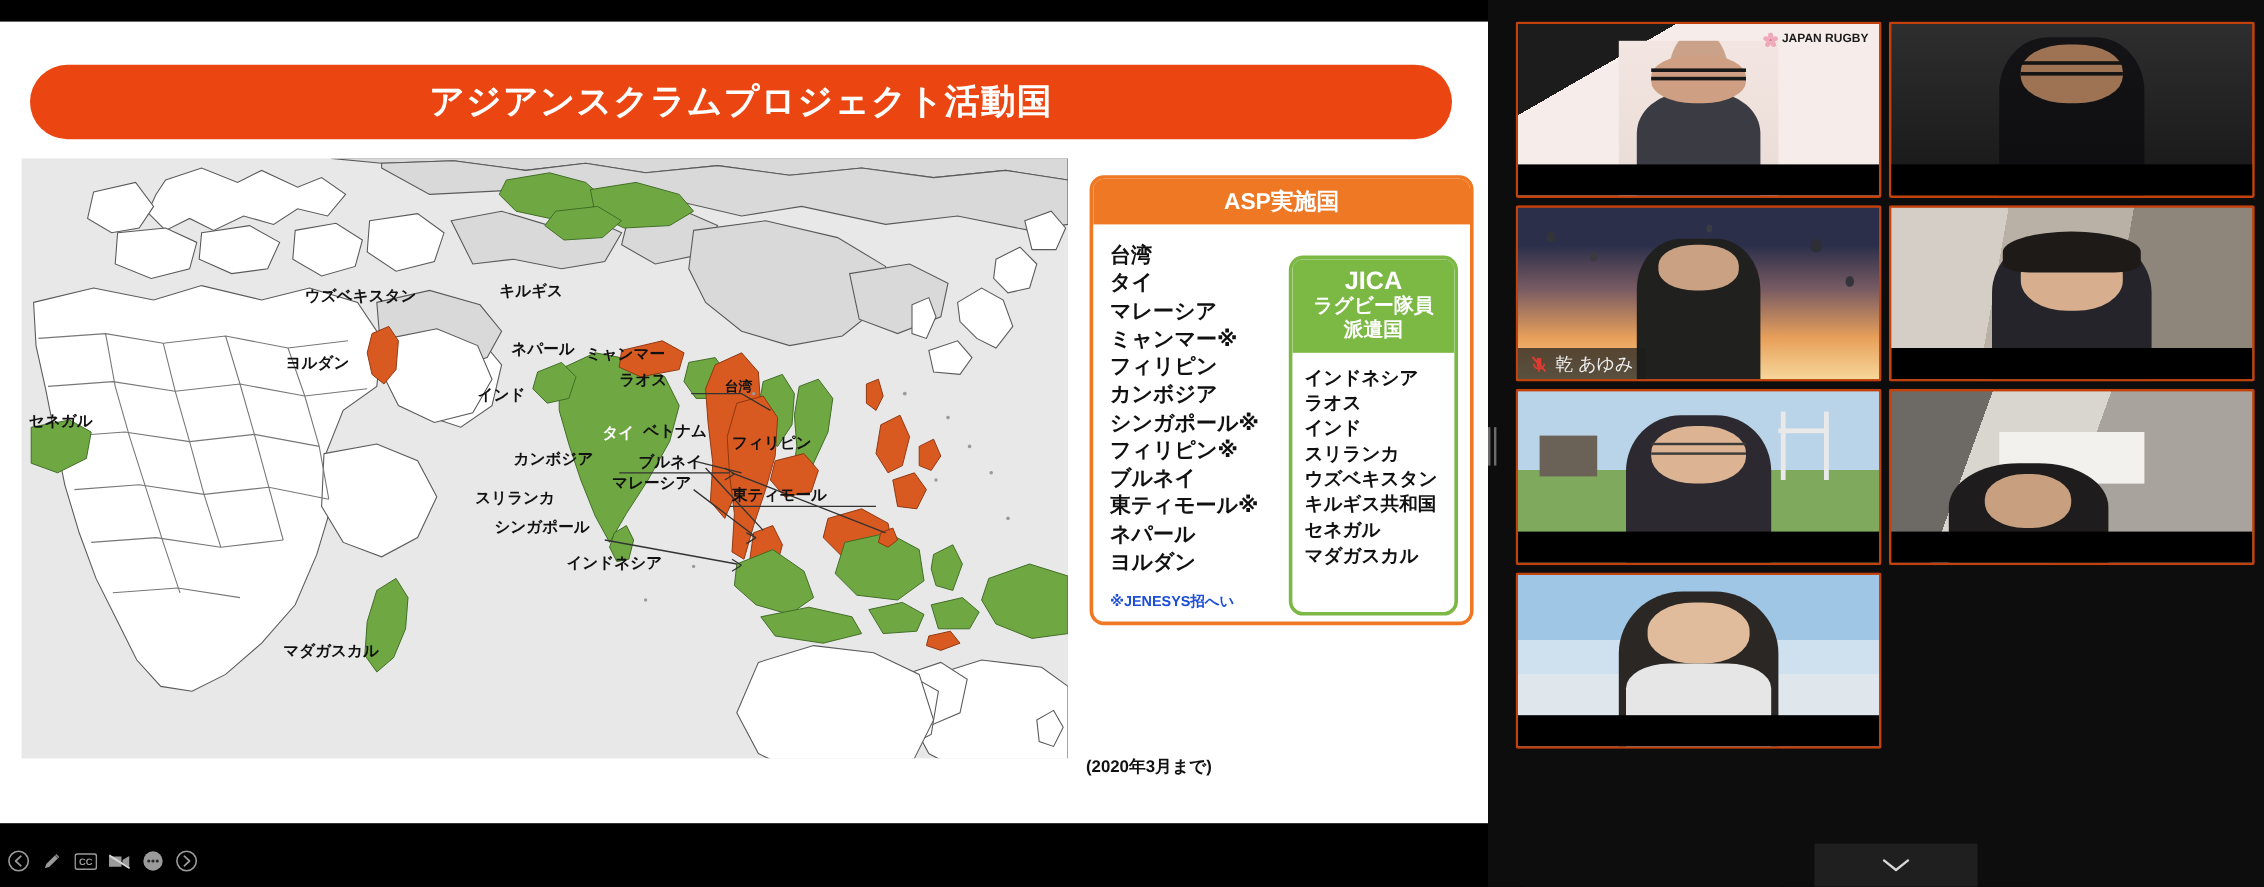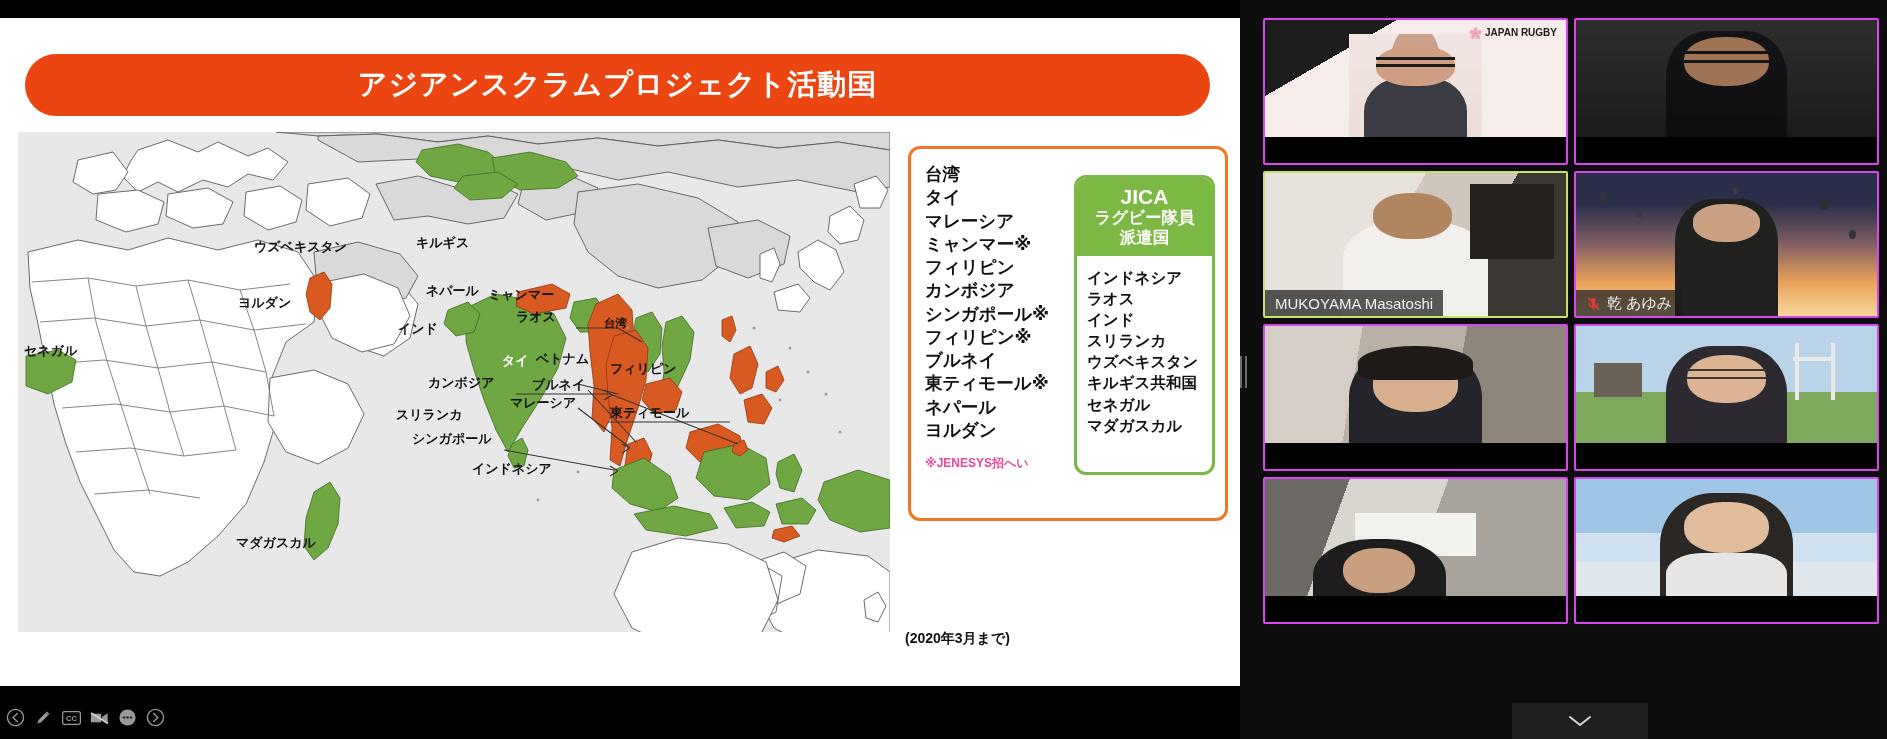--- a/index.html
+++ b/index.html
@@ -61,21 +61,21 @@
   #legend-body { position: relative; height: calc(100% - 38px); }
   #asp-list {
     position: absolute; left: 14px; top: 14px; width: 140px;
   }
   #asp-list li {
     list-style: none; font-size: 17.5px; font-weight: 700; color: #111;
     line-height: 1.33; white-space: nowrap;
   }
   #asp-note {
     position: absolute; left: 14px; bottom: 8px;
-    font-size: 12px; font-weight: 700; color: #ec4899; white-space: nowrap;
+    font-size: 12px; font-weight: 700; color: #1d4ed8; white-space: nowrap;
   }
   #jica-card {
     position: absolute; right: 10px; top: 26px; width: 141px; height: 300px;
     border: 3px solid #7BB844; border-radius: 12px; background: #fff;
     overflow: hidden;
   }
   #jica-head {
     background: #7BB844; padding: 7px 0 9px; text-align: center;
   }
   #jica-head .l1 { color: #fff; font-weight: 700; font-size: 21px; line-height: 1.1; }
@@ -117,21 +117,21 @@
   #gallery {
     position: absolute; right: 0; top: 0; width: 632px; height: 739px;
     background: #0d0d0d; padding: 18px 8px 0 8px;
   }
   #tiles {
     display: grid; grid-template-columns: 1fr 1fr; gap: 6px 6px;
     width: 616px;
   }
   .tile {
     position: relative; width: 100%; height: 147px; overflow: hidden;
-    background: #d946ef; border: 2px solid transparent; border-radius: 2px;
+    background: #c2410c; border: 2px solid transparent; border-radius: 2px;
   }
   .tile.active { border-color: #C9E265; }
   .tile .vid { position: absolute; inset: 0; }
   .namebar {
     position: absolute; left: 0; bottom: 0; height: 26px;
     max-width: 86%;
     background: rgba(28,28,28,.72);
     display: flex; align-items: center; gap: 6px; padding: 0 10px;
     z-index: 5;
   }
@@ -329,20 +329,23 @@
           <div class="mlabel" style="left:514px;top:246px">ブルネイ</div>
           <div class="mlabel" style="left:492px;top:264px">マレーシア</div>
           <div class="mlabel" style="left:378px;top:276px">スリランカ</div>
           <div class="mlabel" style="left:592px;top:274px">東ティモール</div>
           <div class="mlabel" style="left:394px;top:300px">シンガポール</div>
           <div class="mlabel" style="left:454px;top:330px">インドネシア</div>
           <div class="mlabel" style="left:218px;top:404px">マダガスカル</div>
         </div>
 
         <div id="legend">
+          <div id="legend-head">
+            <div class="t">ASP実施国</div>
+          </div>
           <div id="legend-body">
             <ul id="asp-list">
               <li>台湾</li>
               <li>タイ</li>
               <li>マレーシア</li>
               <li>ミャンマー※</li>
               <li>フィリピン</li>
               <li>カンボジア</li>
               <li>シンガポール※</li>
               <li>フィリピン※</li>
@@ -454,30 +457,20 @@
 
       <div class="tile">
         <div class="vid" style="background:linear-gradient(#2e2e2e,#171717);">
           <div style="position:absolute;left:30%;top:8%;width:40%;height:92%;background:linear-gradient(#141416,#0d0d0f);border-radius:34% 34% 0 0;"></div>
           <div style="position:absolute;left:36%;top:12%;width:28%;height:34%;background:#9d7354;border-radius:46%;"></div>
           <div style="position:absolute;left:36%;top:22%;width:28%;height:8%;border-top:3px solid #141414;border-bottom:3px solid #141414;"></div>
         </div>
         <div class="blackbar"></div>
       </div>
 
-      <div class="tile active">
-        <div class="vid" style="background:linear-gradient(120deg,#e8e2dc 0 42%, #cfc7be 42% 66%, #3b3733 66% 100%);">
-          <div style="position:absolute;left:26%;top:34%;width:48%;height:66%;background:#f2f0ed;border-radius:38% 38% 0 0;"></div>
-          <div style="position:absolute;left:36%;top:14%;width:26%;height:32%;background:#b08661;border-radius:46%;"></div>
-          <div style="position:absolute;right:4%;top:8%;width:28%;height:52%;background:#262220;"></div>
-        </div>
-        <div class="namebar">
-          <span class="nm">MUKOYAMA Masatoshi</span>
-        </div>
-      </div>
 
       <div class="tile">
         <div class="vid" style="background:linear-gradient(#2b2f4a 0 22%, #7a5c63 48%, #e8a05a 76%, #f6d79a 100%);">
           <div style="position:absolute;left:33%;top:18%;width:34%;height:82%;background:#20201f;border-radius:36% 36% 0 0;"></div>
           <div style="position:absolute;left:39%;top:22%;width:22%;height:26%;background:#caa183;border-radius:46%;"></div>
           <div style="position:absolute;left:8%;top:14%;width:7px;height:9px;background:#33333a;border-radius:50% 50% 40% 40%;"></div>
           <div style="position:absolute;left:20%;top:26%;width:6px;height:8px;background:#3a3a40;border-radius:50%;"></div>
           <div style="position:absolute;right:16%;top:18%;width:9px;height:11px;background:#2e2e36;border-radius:50% 50% 40% 40%;"></div>
           <div style="position:absolute;right:7%;top:40%;width:7px;height:9px;background:#34343c;border-radius:50%;"></div>
           <div style="position:absolute;left:52%;top:10%;width:5px;height:7px;background:#3b3b43;border-radius:50%;"></div>

